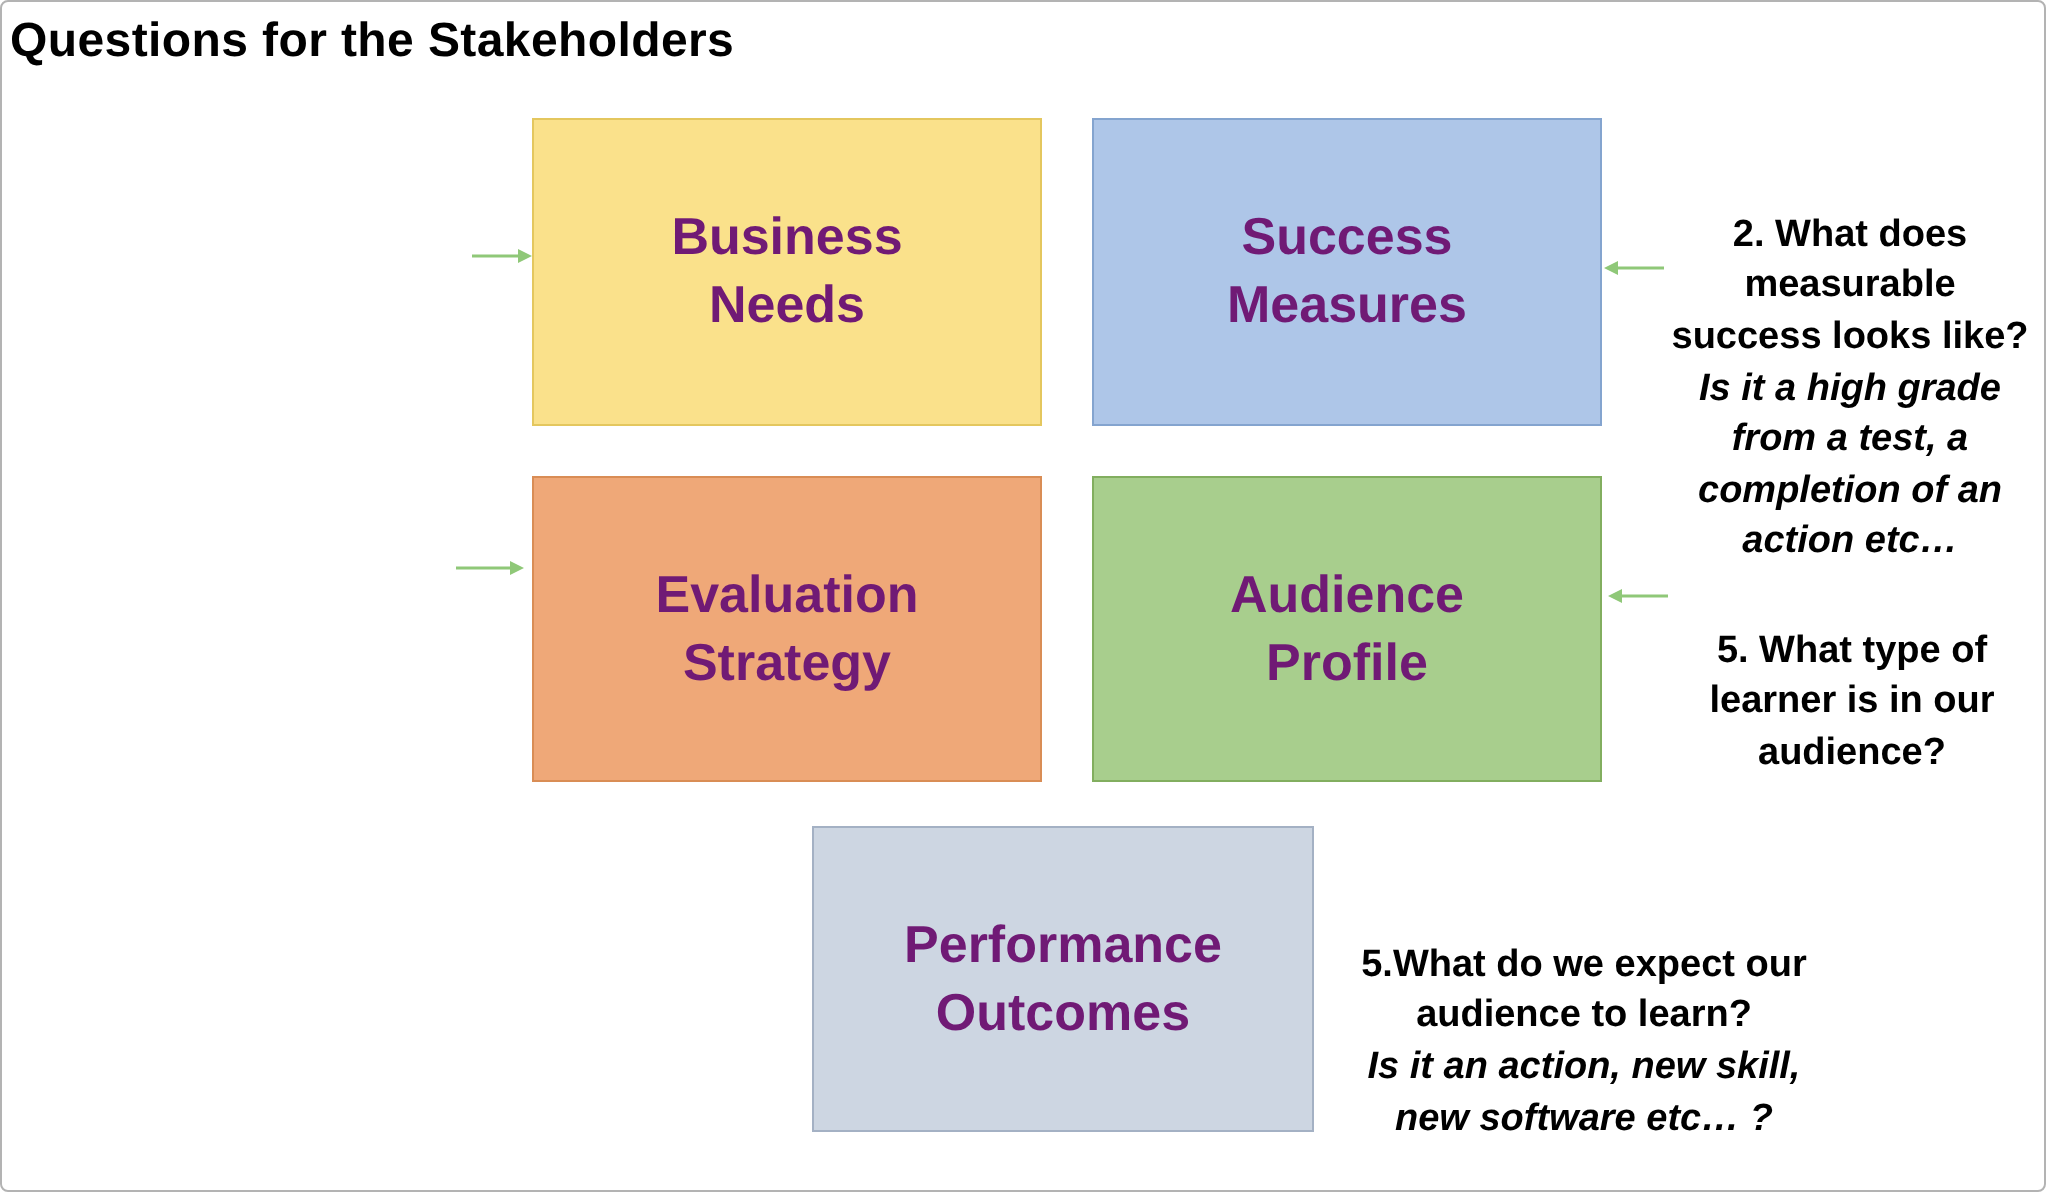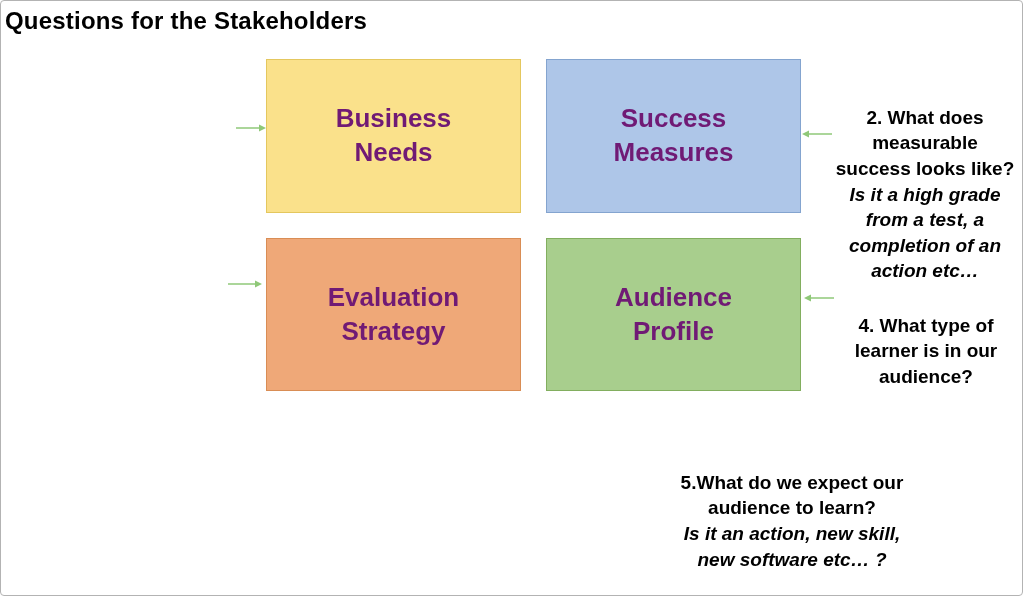--- a/index.html
+++ b/index.html
@@ -100,35 +100,39 @@
   <div class="box box-evaluation">
     <span>Evaluation
 Strategy</span>
   </div>
 
   <div class="box box-audience">
     <span>Audience
 Profile</span>
   </div>
 
+  <div class="box box-performance">
+    <span>Performance
+Outcomes</span>
+  </div>
 
 
   <div class="note note-q2">
     <span>2. What does
 measurable
 success looks like?</span>
     <span class="example">Is it a high grade
 from a test, a
 completion of an
 action etc…</span>
   </div>
 
 
   <div class="note note-q4">
-    <span>4. What type of
+    <span>5. What type of
 learner is in our
 audience?</span>
   </div>
 
   <div class="note note-q5">
     <span>5.What do we expect our
 audience to learn?</span>
     <span class="example">Is it an action, new skill,
 new software etc… ?</span>
   </div>

